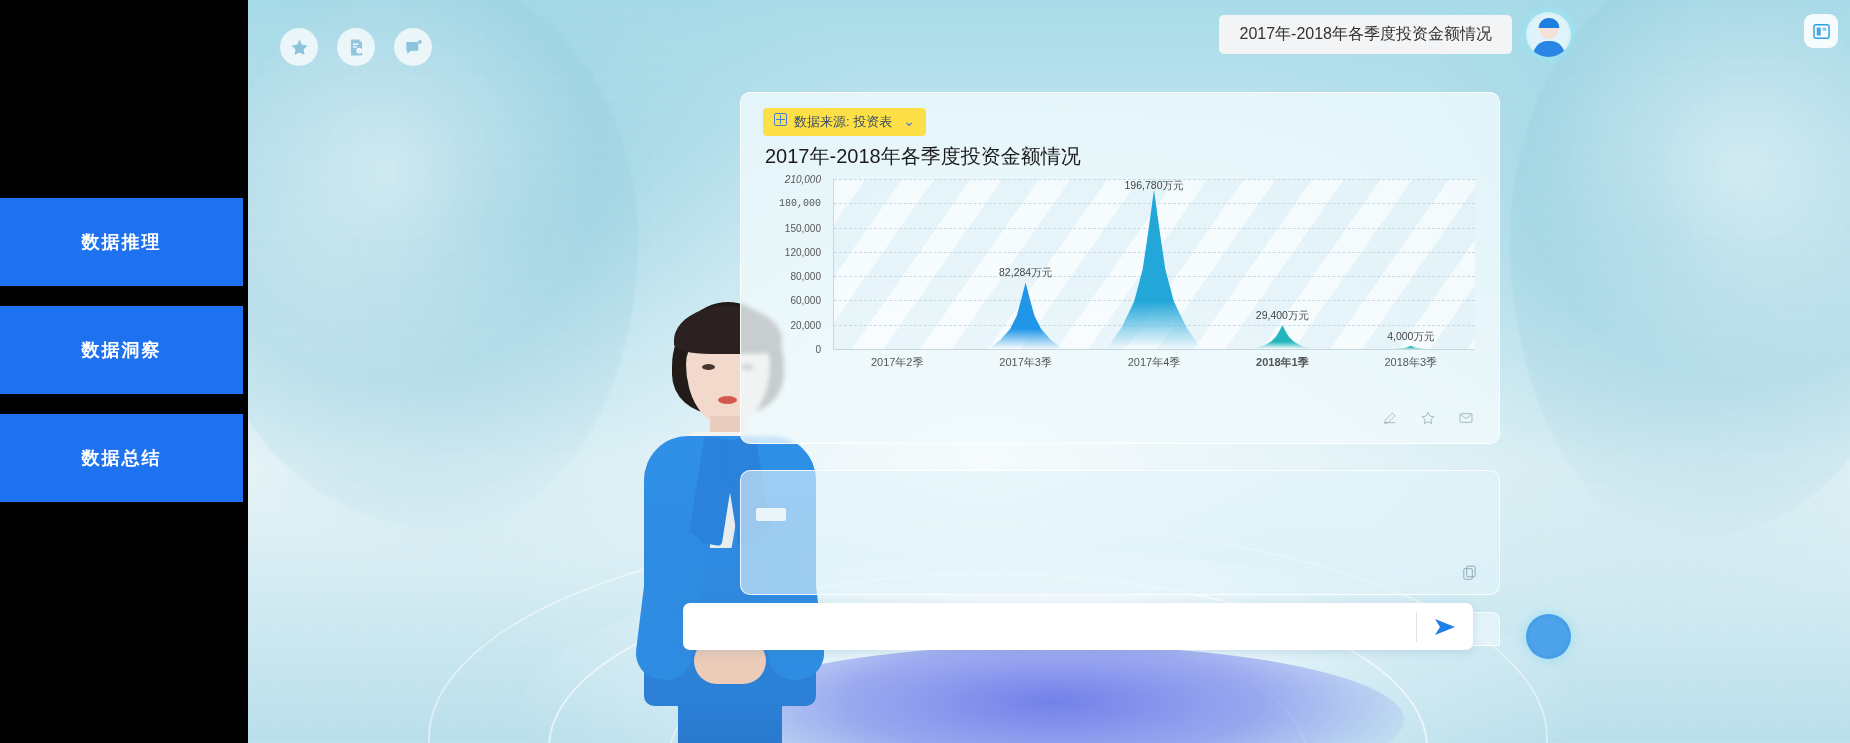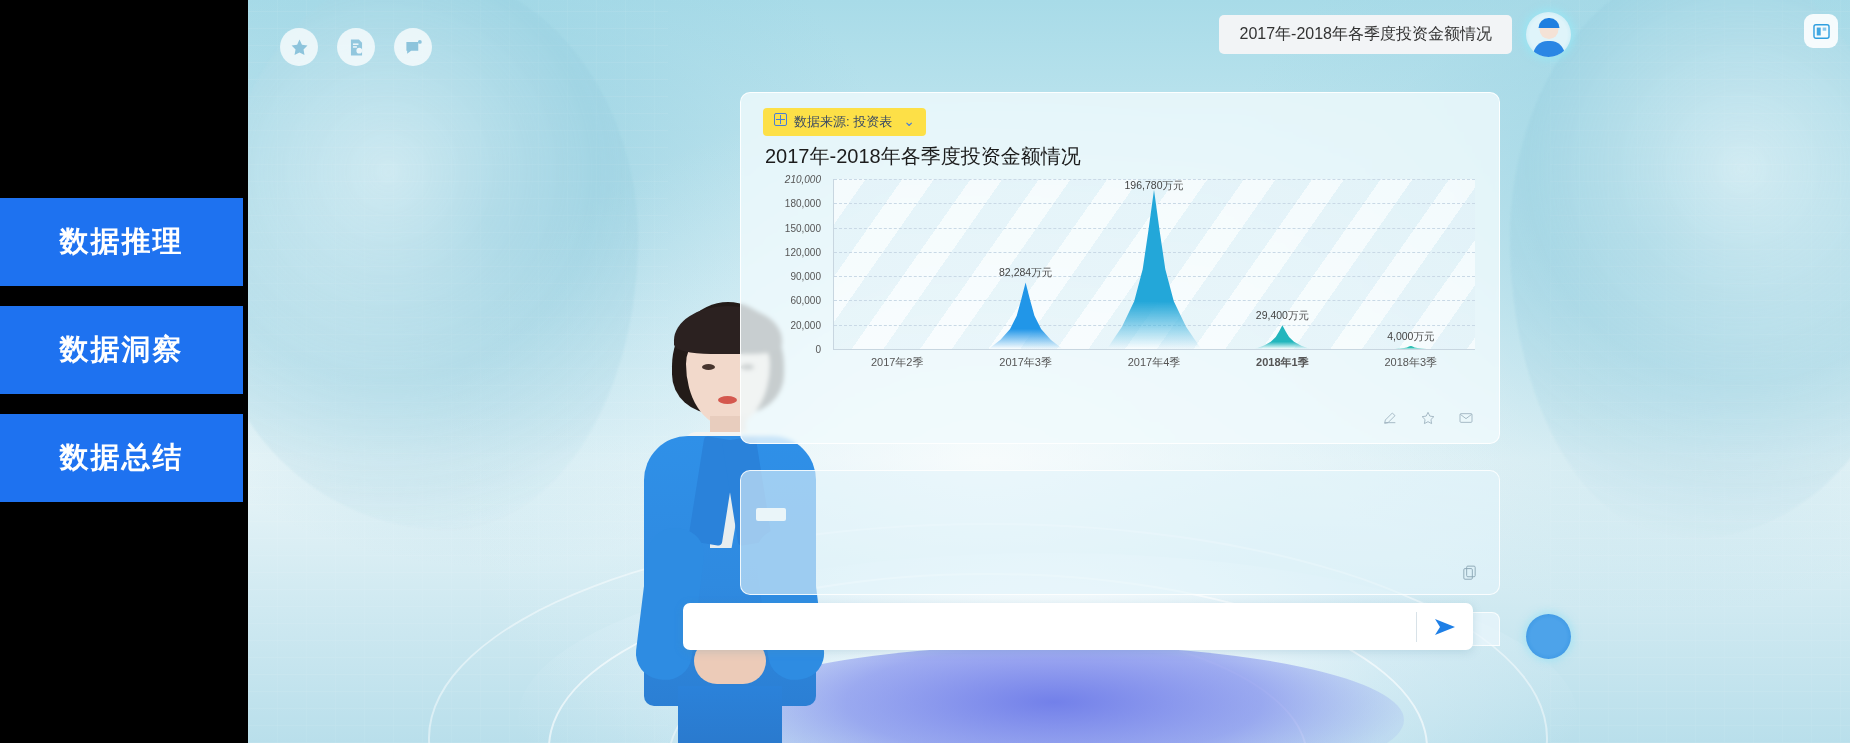--- a/index.html
+++ b/index.html
@@ -13,21 +13,21 @@
 
   
   #sidebar {
     position: absolute; left: 0; top: 0; width: 248px; height: 743px;
     background: #000; z-index: 40;
   }
   .side-btn {
     position: absolute; left: 0; width: 243px; height: 88px;
     background: #1E72F0; color: #fff;
     display: flex; align-items: center; justify-content: center;
-    font-size: 29px; font-weight: bold; letter-spacing: 2px;
+    font-size: 18px; font-weight: bold; letter-spacing: 2px;
     cursor: pointer; user-select: none;
   }
   #side-btn-0 { top: 198px; }
   #side-btn-1 { top: 306px; }
   #side-btn-2 { top: 414px; }
 
   
   #scene {
     position: absolute; left: 248px; top: 0; width: 1602px; height: 743px;
     background:
@@ -349,24 +349,24 @@
       <span class="src-ico"></span>
       <span>数据来源: 投资表</span>
       <span id="source-chevron">⌄</span>
     </div>
 
     <div id="chart-title">2017年-2018年各季度投资金额情况</div>
 
     <div id="plot">
       <div id="y-axis">
           <div class="ytick" style="top: 0px; font-style: italic;">210,000</div>
-          <div class="ytick" style="top: 24.2857px;">180,000</div>
+          <div class="ytick" style="top: 24.2857px; font-family: Liberation Mono, monospace;">180,000</div>
           <div class="ytick" style="top: 48.5714px;">150,000</div>
           <div class="ytick" style="top: 72.8571px;">120,000</div>
-          <div class="ytick" style="top: 97.1429px;">90,000</div>
+          <div class="ytick" style="top: 97.1429px;">80,000</div>
           <div class="ytick" style="top: 121.429px;">60,000</div>
           <div class="ytick" style="top: 145.714px;">20,000</div>
           <div class="ytick" style="top: 170px;">0</div>
         </div>
       <div id="grid">
           <div class="gridline" style="top: 0px;"></div>
           <div class="gridline" style="top: 24.2857px;"></div>
           <div class="gridline" style="top: 48.5714px;"></div>
           <div class="gridline" style="top: 72.8571px;"></div>
           <div class="gridline" style="top: 97.1429px;"></div>

